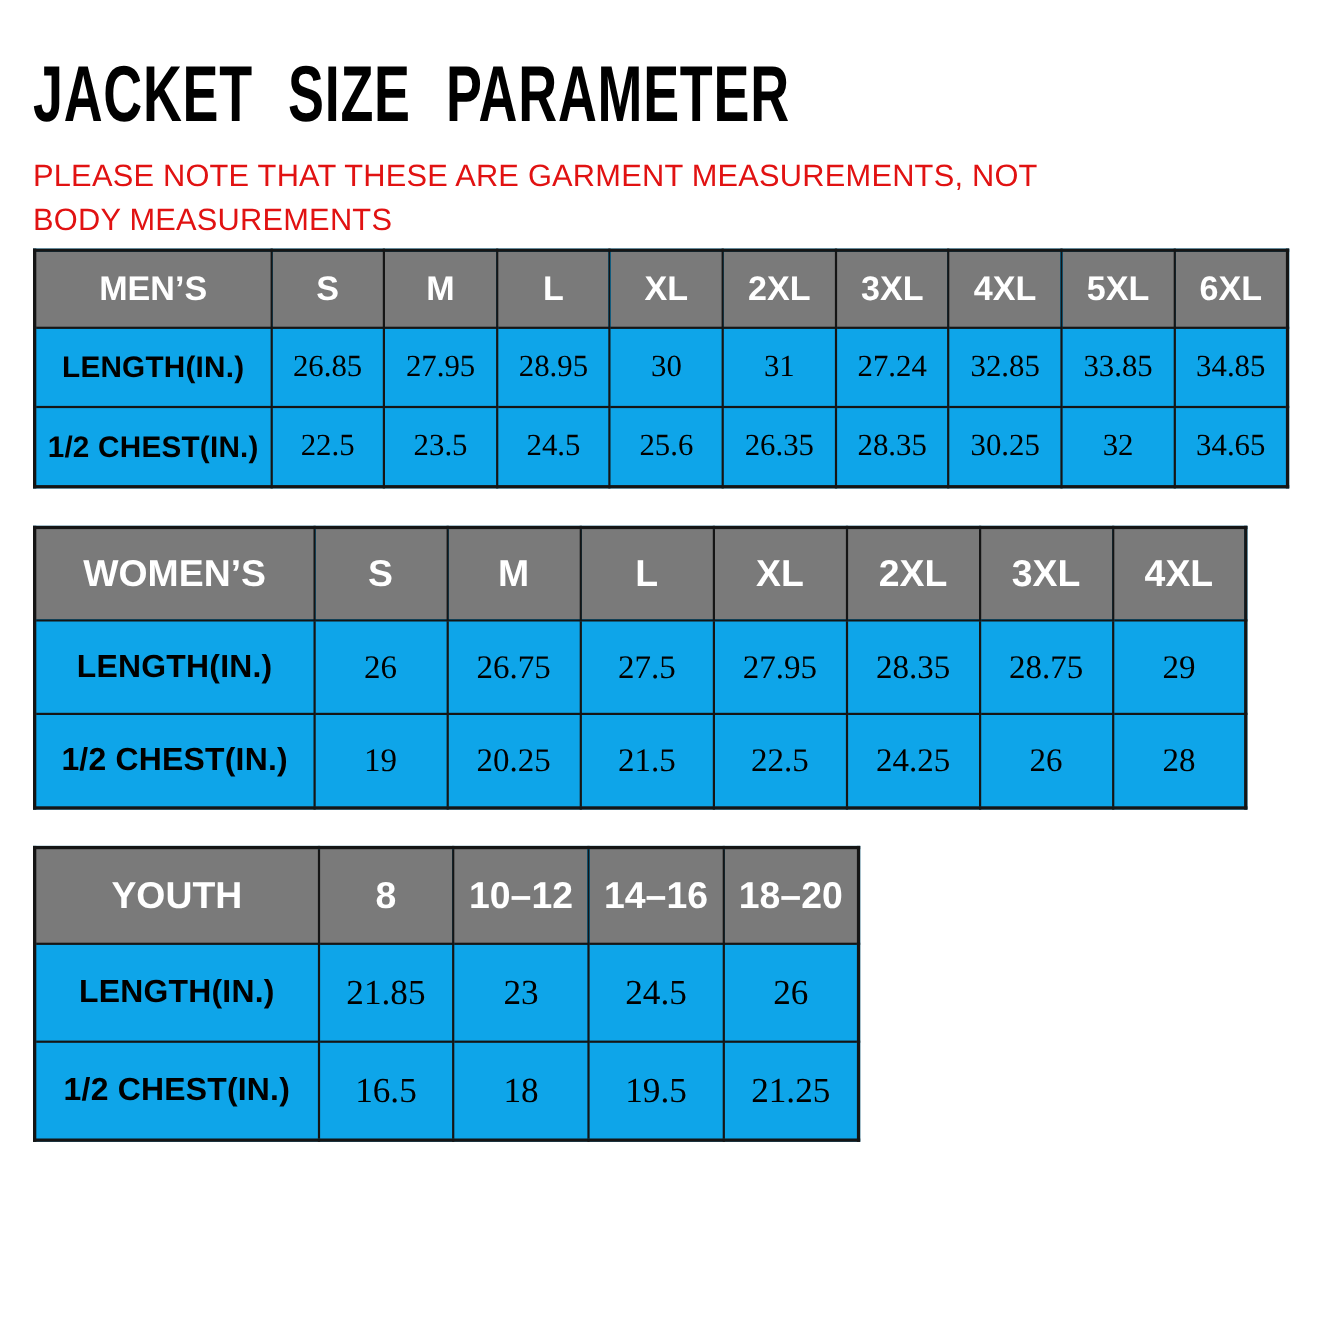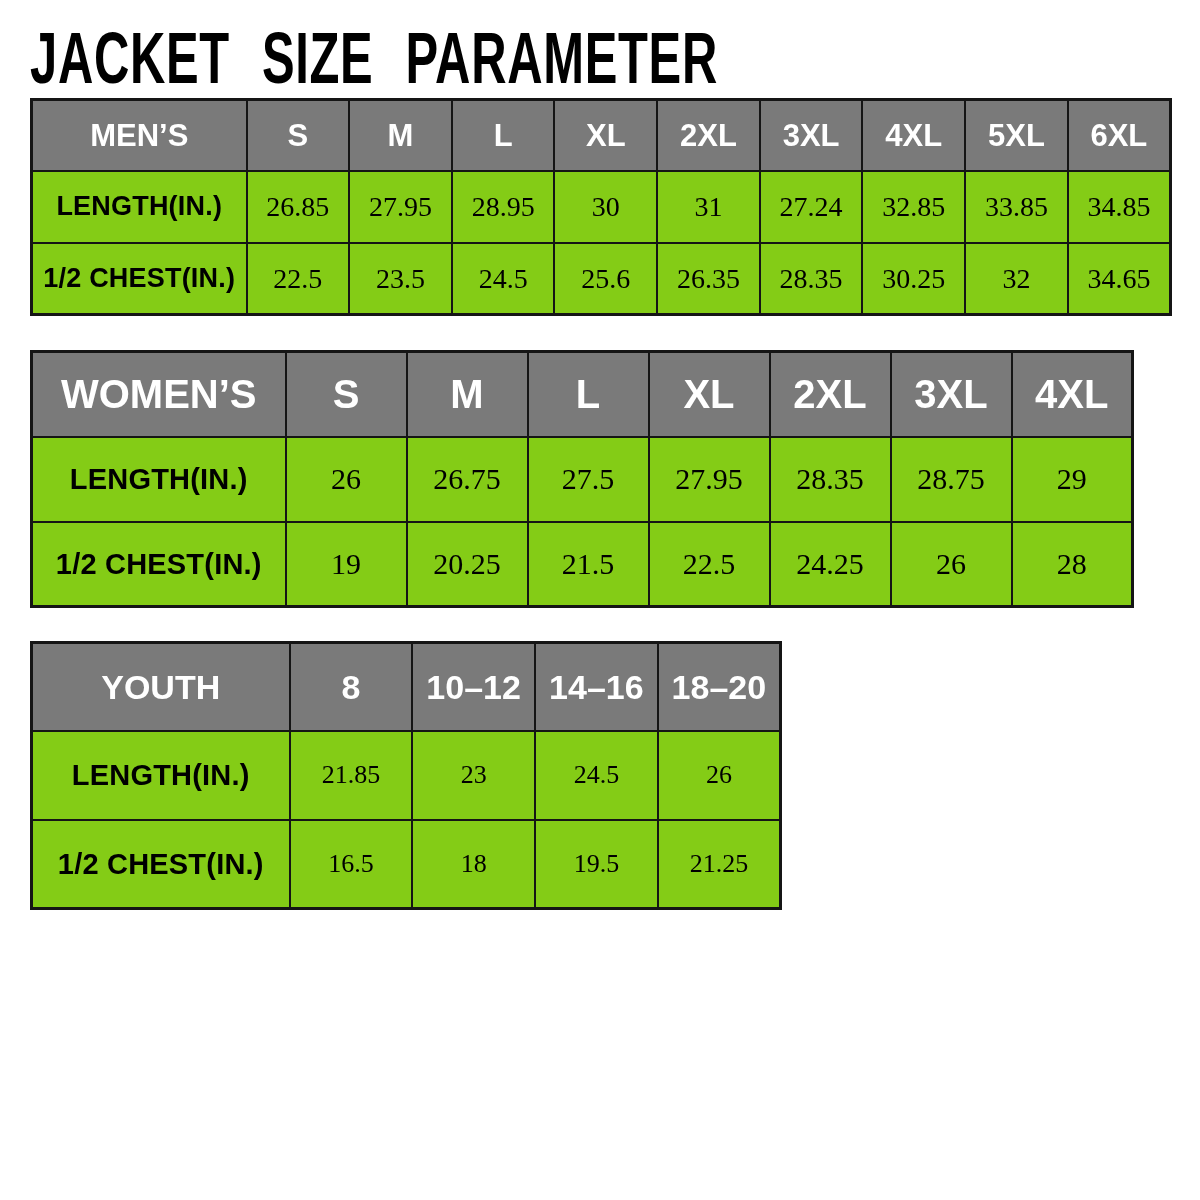--- a/index.html
+++ b/index.html
@@ -14,20 +14,21 @@
   body {
     width: 1200px; height: 1200px;
     background: #ffffff;
     font-family: "Liberation Sans", sans-serif;
     color: var(--text);
     overflow: hidden;
   }
   .page {
     width: 1200px; height: 1154px;
     padding: 24px 0 2px 30px;
+    margin-top: 28px;
   }
 
   
   .title {
     display: inline-block;
     font-size: 72px;
     font-weight: bold;
     line-height: 0.95;
     color: #000;
     letter-spacing: 1px;
@@ -45,21 +46,21 @@
     line-height: 1.42;
     color: var(--red);
     letter-spacing: 0.2px;
   }
 
   
   table.size-table {
     border-collapse: collapse;
     table-layout: fixed;
     border: 3px solid var(--border);
-    background: #84cc16;
+    background: #0ea5e9;
   }
   table.size-table th, table.size-table td {
     border: 2px solid var(--border);
     text-align: center;
     vertical-align: middle;
     padding: 0;
     overflow: hidden;
   }
   table.size-table thead th {
     background: var(--gray);
@@ -81,32 +82,32 @@
   .t0 tr > :first-child { width: 215px; }
   .t0 thead th { font-size: 31px; }
   .t0 td.row-label { font-size: 27px; }
   .t0 td.val { font-size: 28px; border-radius: 22px; }
 
   
   .t1 { width: 1104px; margin-top: 34px; }
   .t1 thead tr { height: 85px; }
   .t1 tbody tr { height: 85px; }
   .t1 tr > :first-child { width: 254px; }
-  .t1 thead th { font-size: 40px; }
+  .t1 thead th { font-size: 34px; }
   .t1 td.row-label { font-size: 29px; }
   .t1 td.val { font-size: 30px; }
 
   
   .t2 { width: 752px; margin-top: 33px; }
   .t2 thead tr { height: 88px; }
   .t2 tbody tr { height: 89px; }
   .t2 tr > :first-child { width: 258px; }
   .t2 thead th { font-size: 34px; }
   .t2 td.row-label { font-size: 29px; }
-  .t2 td.val { font-size: 26px; }
+  .t2 td.val { font-size: 32px; }
 
   
   .footer-para {
     margin-top: 28px;
     width: 1165px;
     font-size: 29px;
     line-height: 1.55;
     color: var(--red);
     letter-spacing: 0.1px;
   }
@@ -120,20 +121,21 @@
 </style>
 </head>
 <body>
 
 <div class="page">
 
   <div>
     <span class="title">JACKET SIZE PARAMETER</span>
   </div>
 
+  <div class="note">PLEASE NOTE THAT THESE ARE GARMENT MEASUREMENTS, NOT BODY MEASUREMENTS</div>
 
   <table class="size-table t0">
       <thead>
         <tr class="">
           <th class="group">MEN’S</th>
           <th class="size">S</th>
           <th class="size">M</th>
           <th class="size">L</th>
           <th class="size">XL</th>
           <th class="size">2XL</th>

